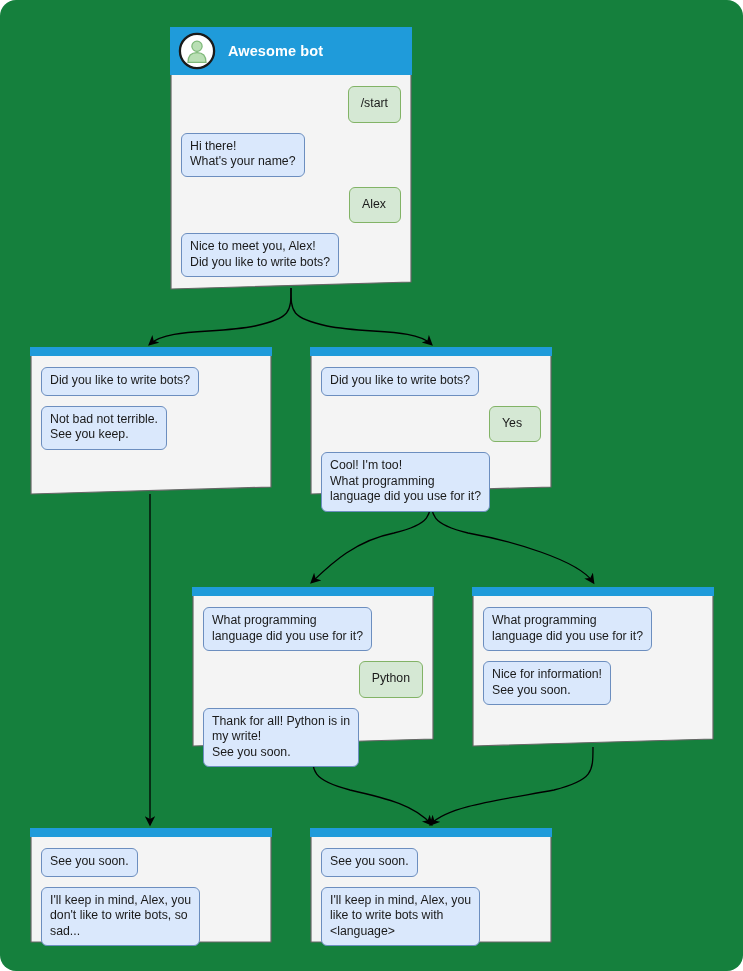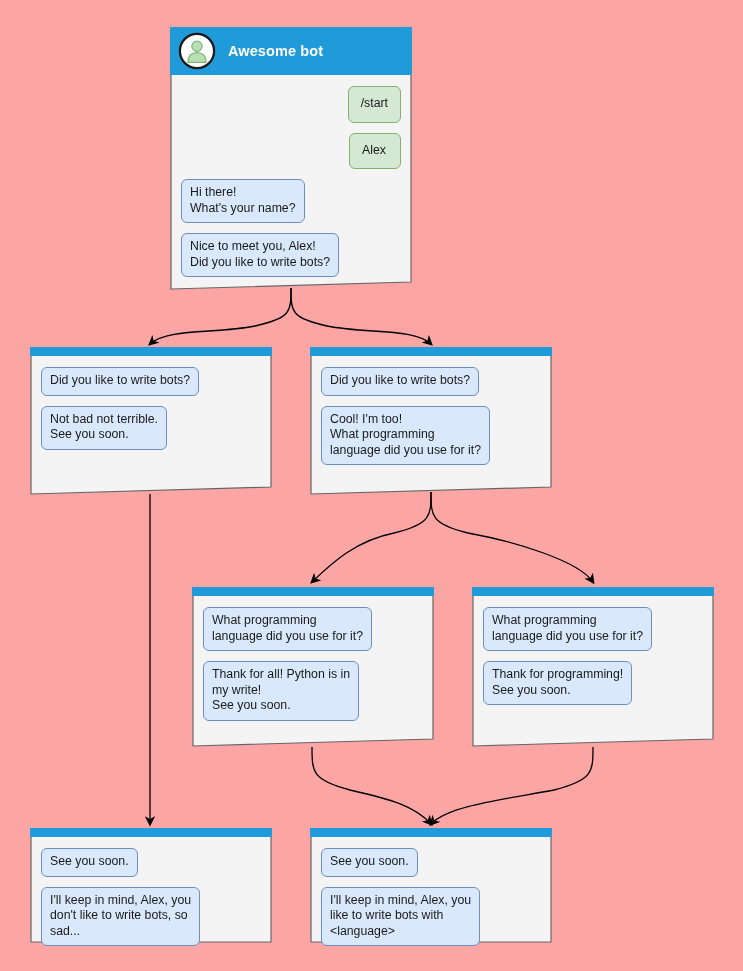--- a/index.html
+++ b/index.html
@@ -5,22 +5,23 @@
   * { box-sizing: border-box; }
   html, body {
     margin: 0; padding: 0;
     background: #ffffff;
     font-family: "Liberation Sans", sans-serif;
   }
   #canvas {
     position: relative;
     width: 743px;
     height: 971px;
-    background: #fca5a5;
+    background: #15803d;
     overflow: hidden;
+    border-radius: 16px;
   }
   #edges {
     position: absolute;
     left: 0; top: 0;
     width: 743px; height: 971px;
     pointer-events: none;
   }
 
   
   .card {
@@ -129,26 +130,26 @@
           <circle cx="20" cy="20" r="18" fill="#ffffff" stroke="#1a1a1a" stroke-width="2.4"></circle>
           <circle cx="20" cy="15" r="5.4" fill="#b9dfb4" stroke="#7fb97a" stroke-width="1.3"></circle>
           <path d="M10.5,32 C10.5,24.5 15,21.8 20,21.8 C25,21.8 29.5,24.5 29.5,32 Z" fill="#b9dfb4" stroke="#7fb97a" stroke-width="1.3"></path>
         </svg>
         <span class="bot-title">Awesome bot</span>
       </div>
       <div class="msgs">
         <div class="row right">
           <div class="bubble user">/start</div>
         </div>
-        <div class="row right">
-          <div class="bubble user">Alex</div>
-        </div>
         <div class="row left">
           <div class="bubble bot">Hi there!
 What's your name?</div>
+        </div>
+        <div class="row right">
+          <div class="bubble user">Alex</div>
         </div>
         <div class="row left">
           <div class="bubble bot">Nice to meet you, Alex!
 Did you like to write bots?</div>
         </div>
       </div>
     </div>
   </div>
 
   <div class="card" style="left:30px; top:347px; width:242px; height:148px;">
@@ -156,56 +157,62 @@
       <polygon points="1,1 241,1 241,140 1,147" fill="#f4f4f4" stroke="#666666" stroke-width="1.2"></polygon>
     </svg>
     <div class="card-inner">
       <div class="card-header thin"></div>
       <div class="msgs">
         <div class="row left">
           <div class="bubble bot">Did you like to write bots?</div>
         </div>
         <div class="row left">
           <div class="bubble bot">Not bad not terrible.
-See you soon.</div>
+See you keep.</div>
         </div>
       </div>
     </div>
   </div>
 
   <div class="card" style="left:310px; top:347px; width:242px; height:148px;">
     <svg class="card-shape" viewBox="0 0 242 148" preserveAspectRatio="none">
       <polygon points="1,1 241,1 241,140 1,147" fill="#f4f4f4" stroke="#666666" stroke-width="1.2"></polygon>
     </svg>
     <div class="card-inner">
       <div class="card-header thin"></div>
       <div class="msgs">
         <div class="row left">
           <div class="bubble bot">Did you like to write bots?</div>
         </div>
+        <div class="row right">
+          <div class="bubble user">Yes</div>
+        </div>
         <div class="row left">
           <div class="bubble bot">Cool! I'm too!
 What programming
 language did you use for it?</div>
         </div>
       </div>
     </div>
   </div>
 
   <div class="card" style="left:192px; top:587px; width:242px; height:160px;">
     <svg class="card-shape" viewBox="0 0 242 160" preserveAspectRatio="none">
       <polygon points="1,1 241,1 241,152 1,159" fill="#f4f4f4" stroke="#666666" stroke-width="1.2"></polygon>
     </svg>
     <div class="card-inner">
       <div class="card-header thin"></div>
       <div class="msgs">
         <div class="row left">
           <div class="bubble bot">What programming
 language did you use for it?</div>
         </div>
+        <div class="row right">
+          <div class="bubble user">Python</div>
+        </div>
         <div class="row left">
           <div class="bubble bot">Thank for all! Python is in
 my write!
 See you soon.</div>
         </div>
       </div>
     </div>
   </div>
 
   <div class="card" style="left:472px; top:587px; width:242px; height:160px;">
@@ -213,21 +220,21 @@
       <polygon points="1,1 241,1 241,152 1,159" fill="#f4f4f4" stroke="#666666" stroke-width="1.2"></polygon>
     </svg>
     <div class="card-inner">
       <div class="card-header thin"></div>
       <div class="msgs">
         <div class="row left">
           <div class="bubble bot">What programming
 language did you use for it?</div>
         </div>
         <div class="row left">
-          <div class="bubble bot">Thank for programming!
+          <div class="bubble bot">Nice for information!
 See you soon.</div>
         </div>
       </div>
     </div>
   </div>
 
   <div class="card" style="left:30px; top:828px; width:242px; height:115px;">
     <svg class="card-shape" viewBox="0 0 242 115" preserveAspectRatio="none">
       <polygon points="1,1 241,1 241,114 1,114" fill="#f4f4f4" stroke="#666666" stroke-width="1.2"></polygon>
     </svg>

